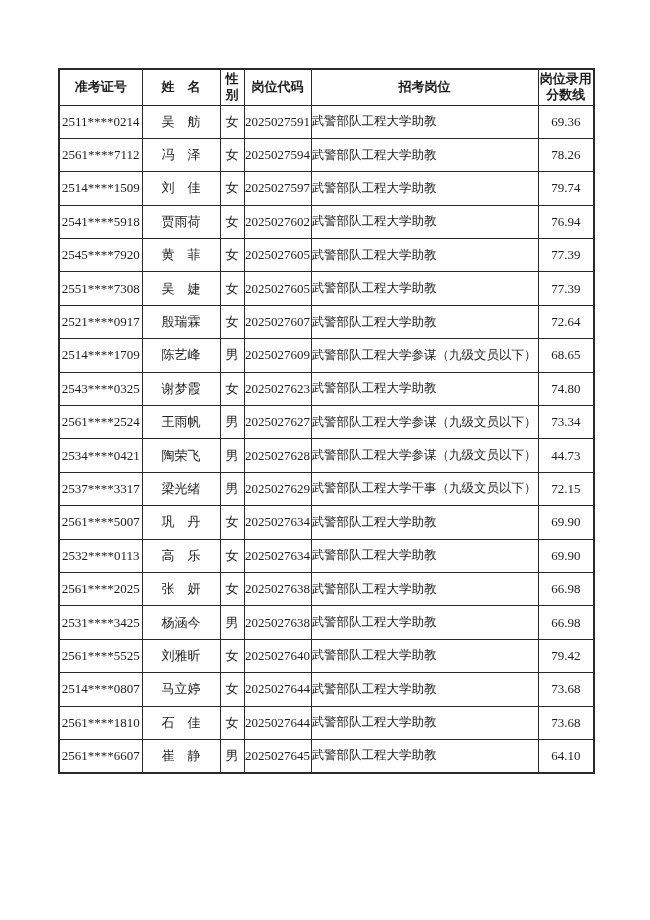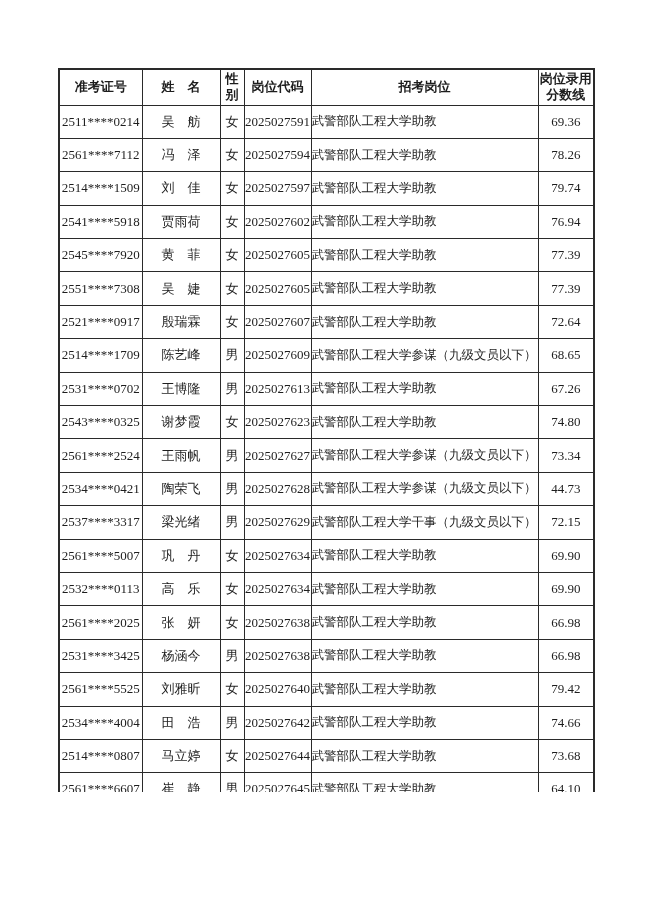--- a/index.html
+++ b/index.html
@@ -143,28 +143,20 @@
         </tr>
         <tr>
           <td class="c0">2514****1709</td>
           <td class="c1">陈艺峰</td>
           <td class="c2">男</td>
           <td class="c3">2025027609</td>
           <td class="c4">武警部队工程大学参谋（九级文员以下）</td>
           <td class="c5">68.65</td>
         </tr>
         <tr>
-          <td class="c0">2531****0702</td>
-          <td class="c1">王博隆</td>
-          <td class="c2">男</td>
-          <td class="c3">2025027613</td>
-          <td class="c4">武警部队工程大学助教</td>
-          <td class="c5">67.26</td>
-        </tr>
-        <tr>
           <td class="c0">2543****0325</td>
           <td class="c1">谢梦霞</td>
           <td class="c2">女</td>
           <td class="c3">2025027623</td>
           <td class="c4">武警部队工程大学助教</td>
           <td class="c5">74.80</td>
         </tr>
         <tr>
           <td class="c0">2561****2524</td>
           <td class="c1">王雨帆</td>
@@ -223,36 +215,36 @@
         </tr>
         <tr>
           <td class="c0">2561****5525</td>
           <td class="c1">刘雅昕</td>
           <td class="c2">女</td>
           <td class="c3">2025027640</td>
           <td class="c4">武警部队工程大学助教</td>
           <td class="c5">79.42</td>
         </tr>
         <tr>
-          <td class="c0">2534****4004</td>
-          <td class="c1">田　浩</td>
-          <td class="c2">男</td>
-          <td class="c3">2025027642</td>
-          <td class="c4">武警部队工程大学助教</td>
-          <td class="c5">74.66</td>
-        </tr>
-        <tr>
           <td class="c0">2514****0807</td>
           <td class="c1">马立婷</td>
           <td class="c2">女</td>
           <td class="c3">2025027644</td>
           <td class="c4">武警部队工程大学助教</td>
           <td class="c5">73.68</td>
         </tr>
         <tr>
+          <td class="c0">2561****1810</td>
+          <td class="c1">石　佳</td>
+          <td class="c2">女</td>
+          <td class="c3">2025027644</td>
+          <td class="c4">武警部队工程大学助教</td>
+          <td class="c5">73.68</td>
+        </tr>
+        <tr>
           <td class="c0">2561****6607</td>
           <td class="c1">崔　静</td>
           <td class="c2">男</td>
           <td class="c3">2025027645</td>
           <td class="c4">武警部队工程大学助教</td>
           <td class="c5">64.10</td>
         </tr>
       </tbody>
   </table>
 

